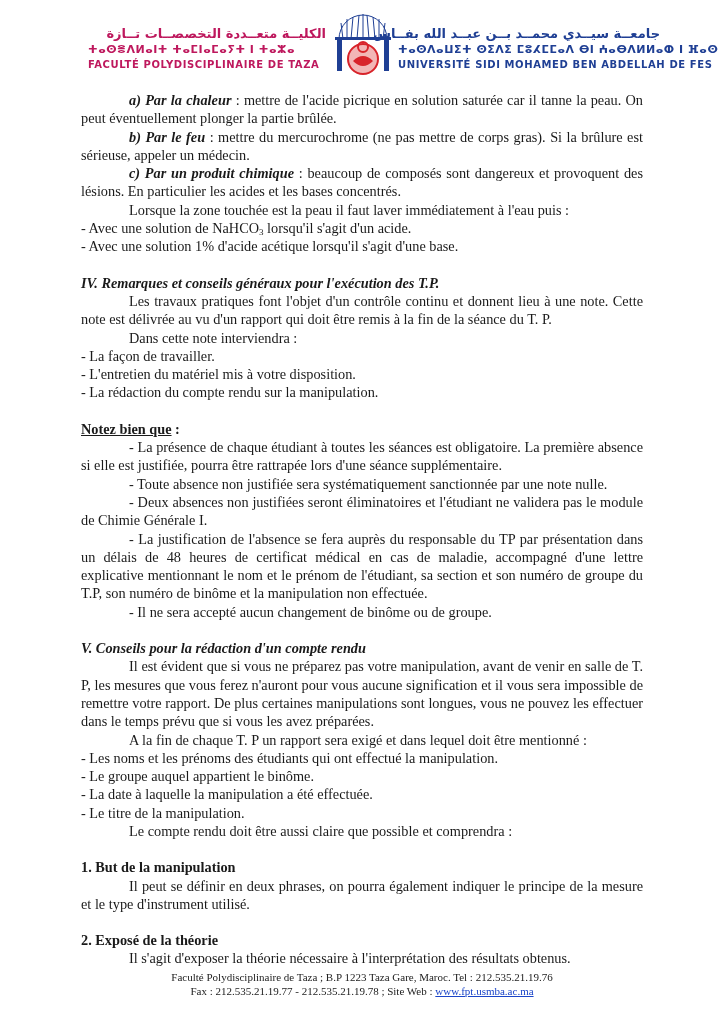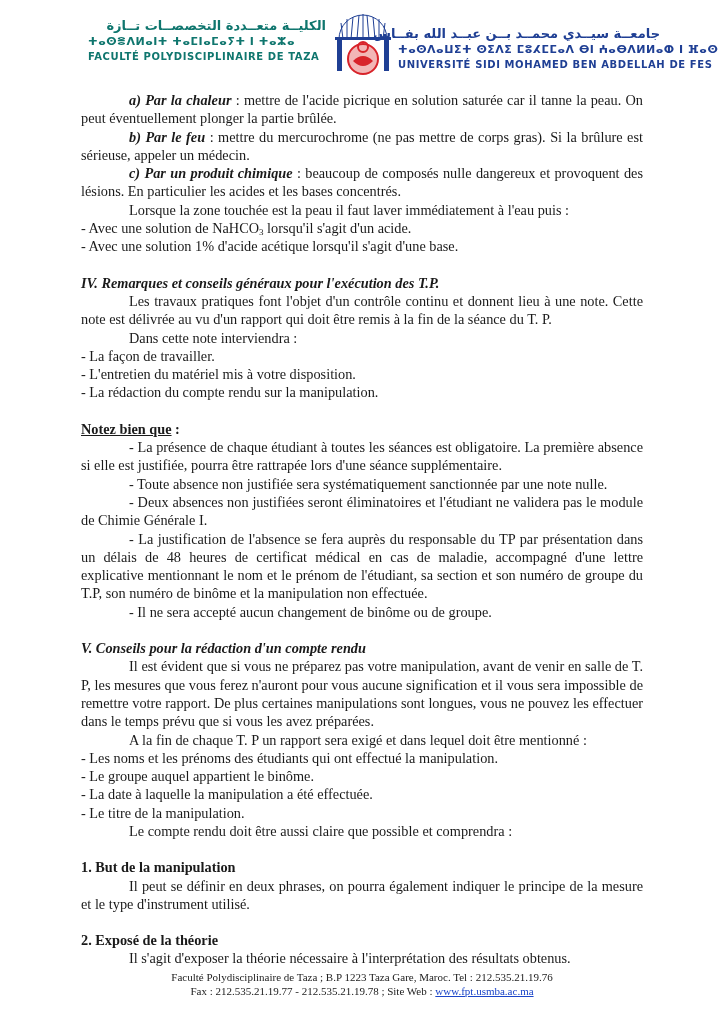--- a/index.html
+++ b/index.html
@@ -1,19 +1,19 @@
 <!DOCTYPE html>
 <html><head>
   <meta charset="utf-8">
   <style>
     html, body { margin: 0; padding: 0; background: #ffffff; }
     body { width: 724px; height: 1024px; position: relative; overflow: hidden; font-family: "Liberation Serif", serif; color: #1a1a1a; }
 
     .header { position: absolute; top: 0; left: 0; width: 724px; height: 86px; }
-    .hdr-left { position: absolute; left: 88px; top: 18px; width: 238px; text-align: left; color: #0f766e; }
+    .hdr-left { position: absolute; left: 88px; top: 26px; width: 238px; text-align: left; color: #be185d; }
     .hdr-right { position: absolute; left: 398px; top: 26px; width: 262px; text-align: left; color: #1f3f94; }
     .arabic { font-family: "DejaVu Sans", sans-serif; font-size: 13px; font-weight: bold; direction: rtl; text-align: right; letter-spacing: 1px; line-height: 16px; white-space: nowrap; }
     .tifinagh { font-family: "DejaVu Sans", sans-serif; font-size: 11px; font-weight: bold; line-height: 16px; white-space: nowrap; letter-spacing: 0.5px; }
     .latin { font-family: "DejaVu Sans", sans-serif; font-size: 10px; font-weight: bold; letter-spacing: 0.6px; line-height: 14px; white-space: nowrap; }
     .hdr-right .arabic { text-align: right; direction: rtl; }
 
     .logo { position: absolute; left: 331px; top: 9px; width: 64px; height: 72px; }
 
     .content { position: absolute; left: 81px; top: 91px; width: 562px; font-size: 14.3px; line-height: 18.3px; text-align: justify; }
     .content p { margin: 0; }
@@ -54,21 +54,21 @@
   <div class="hdr-right">
     <div class="arabic">جامعــة سيــدي محمــد بــن عبــد الله بفــاس</div>
     <div class="tifinagh">ⵜⴰⵙⴷⴰⵡⵉⵜ ⵙⵉⴷⵉ ⵎⵓⵃⵎⵎⴰⴷ ⴱⵏ ⵄⴰⴱⴷⵍⵍⴰⵀ ⵏ ⴼⴰⵙ</div>
     <div class="latin">UNIVERSITÉ SIDI MOHAMED BEN ABDELLAH DE FES</div>
   </div>
 </div>
 
 <div class="content">
   <p class="ind"><span class="bi">a) Par la chaleur</span><span> : mettre de l'acide picrique en solution saturée car il tanne la peau. On peut éventuellement plonger la partie brûlée.</span></p>
   <p class="ind"><span class="bi">b) Par le feu</span><span> : mettre du mercurochrome (ne pas mettre de corps gras). Si la brûlure est sérieuse, appeler un médecin.</span></p>
-  <p class="ind"><span class="bi">c) Par un produit chimique</span><span> : beaucoup de composés nulle dangereux et provoquent des lésions. En particulier les acides et les bases concentrés.</span></p>
+  <p class="ind"><span class="bi">c) Par un produit chimique</span><span> : beaucoup de composés sont dangereux et provoquent des lésions. En particulier les acides et les bases concentrés.</span></p>
   <p class="ind">Lorsque la zone touchée est la peau il faut laver immédiatement à l'eau puis :</p>
   <p><span>- Avec une solution de NaHCO</span><sub>3</sub><span> lorsqu'il s'agit d'un acide.</span></p>
   <p>- Avec une solution 1% d'acide acétique lorsqu'il s'agit d'une base.</p>
 
   <div class="gap"></div>
   <p class="heading bi">IV. Remarques et conseils généraux pour l'exécution des T.P.</p>
   <p class="ind">Les travaux pratiques font l'objet d'un contrôle continu et donnent lieu à une note. Cette note est délivrée au vu d'un rapport qui doit être remis à la fin de la séance du T. P.</p>
   <p class="ind">Dans cette note interviendra :</p>
   <p>- La façon de travailler.</p>
   <p>- L'entretien du matériel mis à votre disposition.</p>

